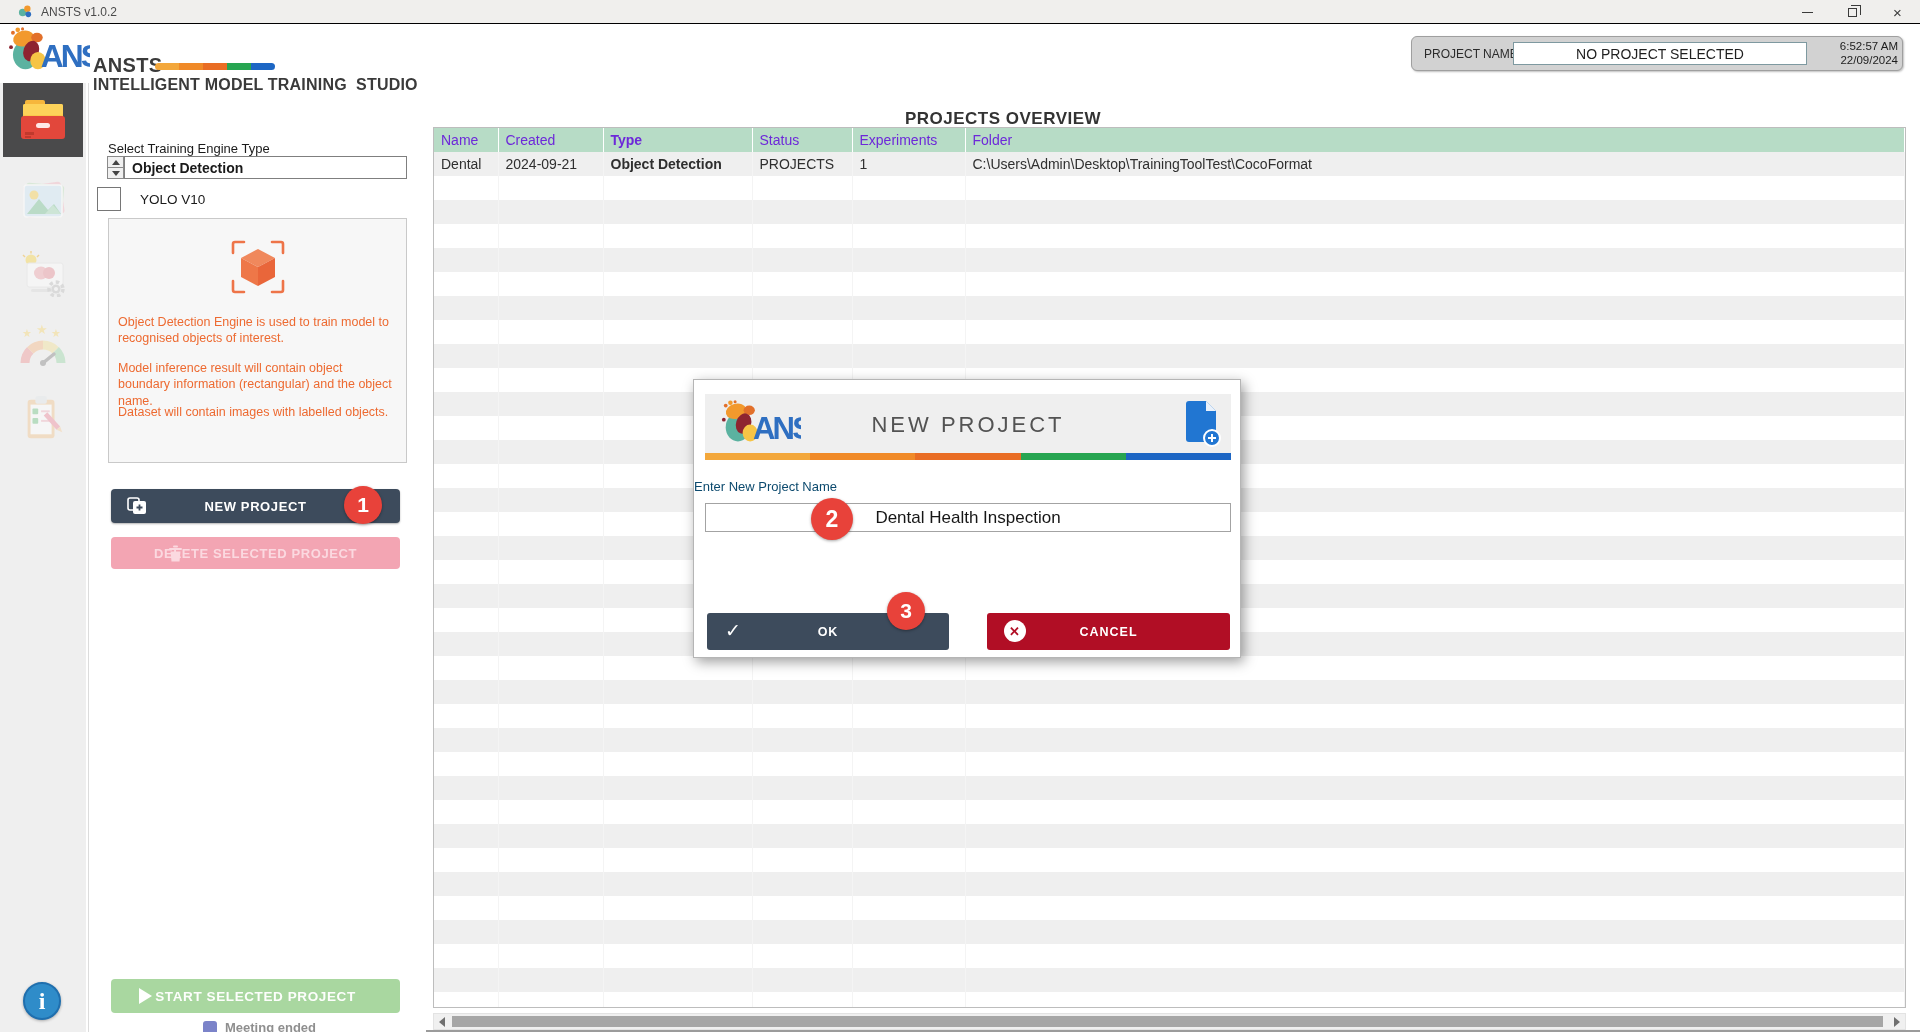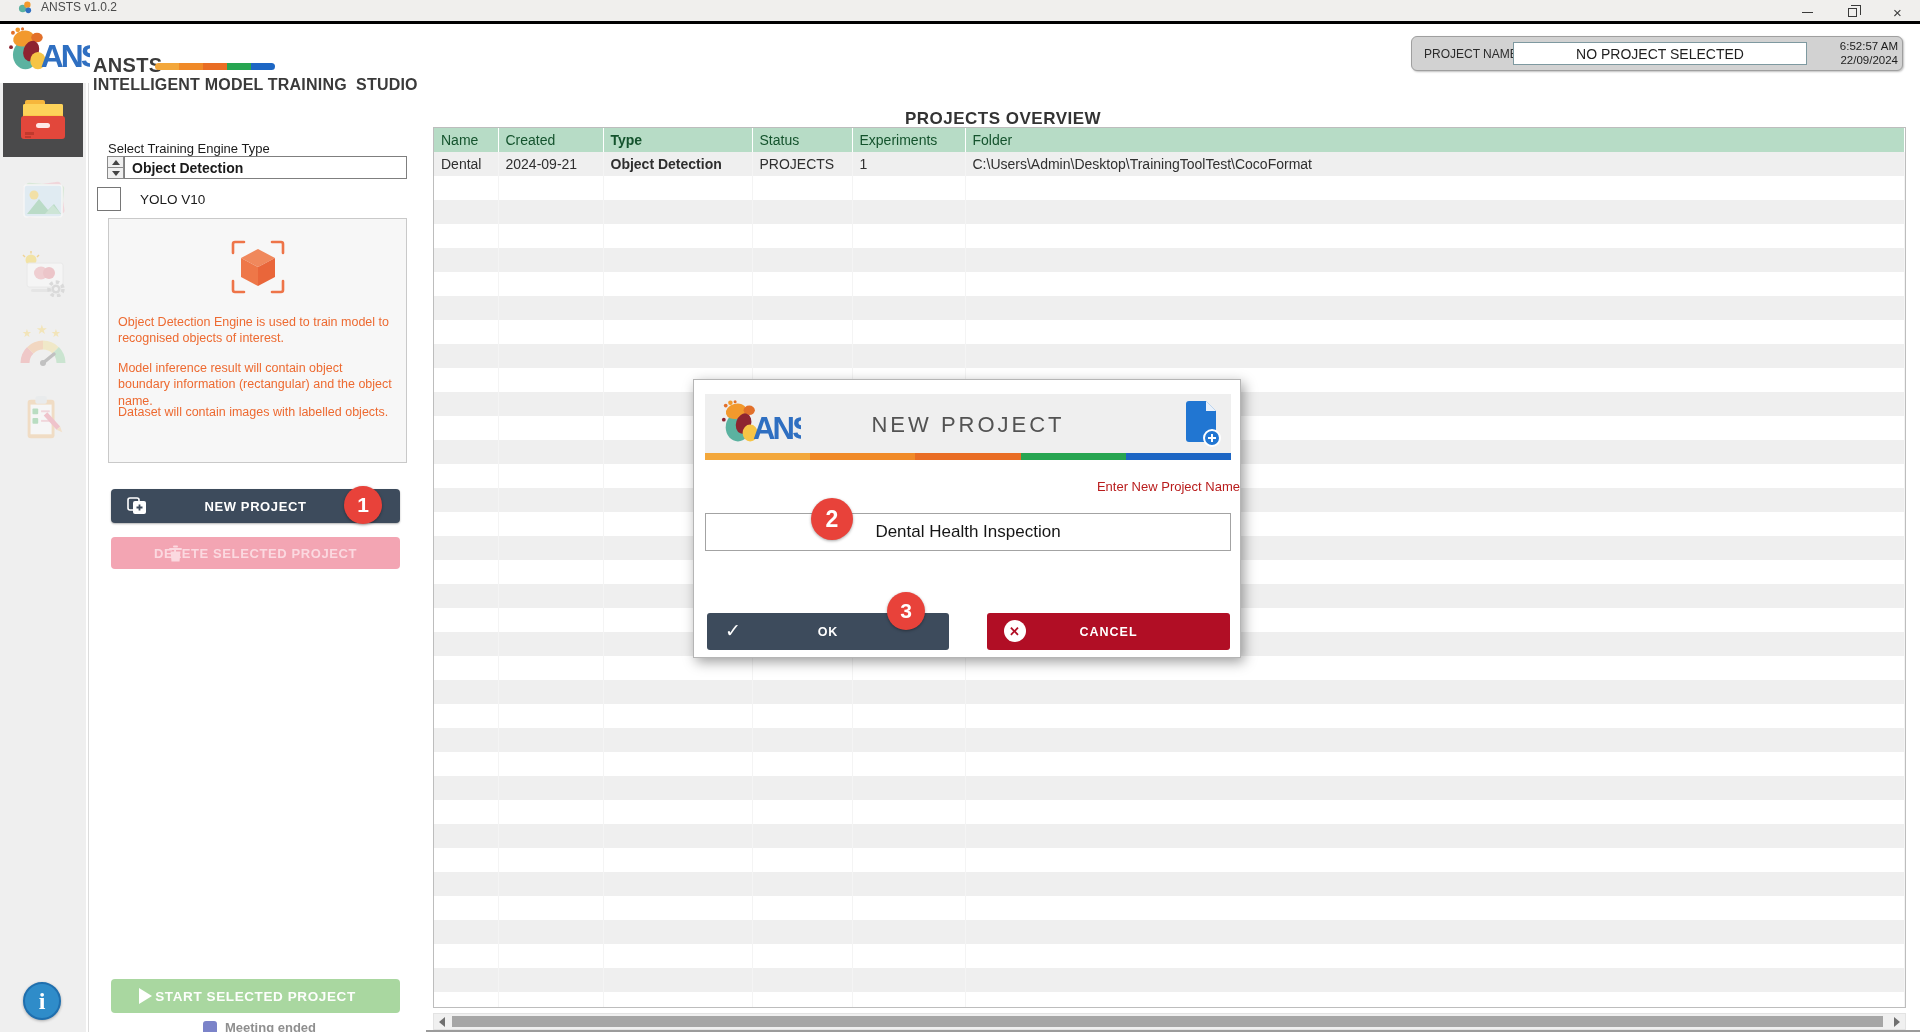--- a/index.html
+++ b/index.html
@@ -1,21 +1,21 @@
 <!DOCTYPE html>
 <html style="--table_header_bg: #b7dcc6; --row_stripe: #efefef; --dark_button_bg: #3d4b5c; --delete_button_bg: #f3a5b3; --delete_button_text: #fbd9e0; --start_button_bg: #a9d7a0; --cancel_button_bg: #b10e25; --badge_bg: #e8423a; --info_text: #ed6a31; --cube_orange: #ee7448; --doc_icon_blue: #2176d2; --info_circle_bg: #2f8cc9; --logo_letter_blue: #2f6fc1;"><head>
 <meta charset="utf-8">
 <style>
   * { box-sizing: border-box; margin: 0; padding: 0; }
   html,body { width:1920px; height:1032px; overflow:hidden; }
   body { font-family:"Liberation Sans", sans-serif; background:#fff; position:relative; }
   .abs { position:absolute; }
 
   
-  #titlebar { left:0; top:0; width:1920px; height:24px; background:#f0efed; border-bottom:3px solid #000000; display:flex; align-items:flex-start; }
+  #titlebar { left:0; top:0; width:1920px; height:24px; background:#f0efed; border-bottom:1px solid #000000; display:flex; align-items:center; }
   #titlebar .app-ico { margin-left:18px; width:15px; height:15px; }
   #titlebar .t-title { margin-left:8px; font-size:12px; color:#4a4a4a; }
   .win-controls { position:absolute; right:0; top:0; height:24px; display:flex; }
   .win-btn { width:45px; height:24px; display:flex; align-items:center; justify-content:center; color:#3a3a3a; cursor:default; }
   .glyph-min { width:11px; height:1px; background:#3a3a3a; display:block; }
   .glyph-restore { width:9px; height:9px; border:1px solid #3a3a3a; position:relative; display:block; background:#f0efed; }
   .glyph-restore:before { content:""; position:absolute; left:2px; top:-4px; width:9px; height:9px; border:1px solid #3a3a3a; border-left:none; border-bottom:none; }
   .glyph-close { font-size:15px; line-height:1; }
 
   
@@ -64,21 +64,21 @@
   #btn-new .ic { position:absolute; left:16px; top:8px; }
   #btn-delete { top:537px; height:32px; background:var(--delete_button_bg); color:var(--delete_button_text); font-size:13px; }
   #btn-delete .ic { position:absolute; left:57px; top:8px; }
   #btn-start { top:979px; height:34px; background:var(--start_button_bg); color:#fdfefc; font-size:13.5px; }
   #btn-start .ic { position:absolute; left:28px; top:9px; width:0; height:0; border-top:8px solid transparent; border-bottom:8px solid transparent; border-left:13px solid #fff; }
 
   
   #table-wrap { left:433px; top:127px; width:1473px; height:881px; border:1px solid #bdbdbd; overflow:hidden; background:#fff; }
   table.ptable { border-collapse:collapse; table-layout:fixed; width:100%; }
   .ptable th, .ptable td { height:24px; padding:0 4px 0 7px; font-size:14px; text-align:left; white-space:nowrap; overflow:hidden; font-weight:400; }
-  .ptable th { background:var(--table_header_bg); color:#14532d; border-right:1px solid rgba(255,255,255,.85);margin-top:36px; }
+  .ptable th { background:var(--table_header_bg); color:#6d28d9; border-right:1px solid rgba(255,255,255,.85);margin-top:36px; }
   .ptable td { color:#2f2f2f; border-right:1px solid rgba(110,110,110,.08); }
   .ptable th:nth-child(1), .ptable td:nth-child(1){ width:64px; }
   .ptable th:nth-child(2), .ptable td:nth-child(2){ width:105px; }
   .ptable th:nth-child(3), .ptable td:nth-child(3){ width:149px;font-weight:bold; }
   .ptable th:nth-child(4), .ptable td:nth-child(4){ width:100px; }
   .ptable th:nth-child(5), .ptable td:nth-child(5){ width:113px; }
   .ptable tbody tr:nth-child(odd){ background:var(--row_stripe); }
 
   
   #hscroll { left:433px; top:1013px; width:1473px; height:17px; background:#f0f0f0; border:1px solid #e3e3e3; display:flex; align-items:center; }
@@ -88,22 +88,22 @@
   #hscroll .thumb { height:11px; background:#a6a6a6; flex:1; margin:0 6px 0 2px; }
   #bottom-edge { left:426px; top:1030px; width:1494px; height:2px; background:#9b9b9b; }
 
   
   #dialog { left:693px; top:379px; width:548px; height:279px; background:#fff; border:1px solid #b5b5b5; box-shadow:3px 4px 12px rgba(0,0,0,.38); z-index:50; }
   #dlg-header { position:absolute; left:11px; top:14px; width:526px; height:59px; background:#efefef; }
   #dlg-title { position:absolute; left:0; top:18px; width:100%; text-align:center; font-size:22px; color:#535353; letter-spacing:3px; }
   #dlg-logo { position:absolute; left:16px; top:5px; }
   #dlg-doc { position:absolute; right:10px; top:6px; }
   #dlg-bar { position:absolute; left:11px; top:73px; width:526px; height:7px; }
-  #dlg-prompt { position:absolute; left:0; top:99px; width:100%; text-align:right; font-size:13px; color:#b91c1c; }
-  #dlg-input { position:absolute; left:11px; top:133px; width:526px; height:38px; background:#fff; border:1px solid #a3a3a3; display:flex; align-items:center; justify-content:center; font-size:17px; color:#161616; }
+  #dlg-prompt { position:absolute; left:0; top:99px; width:100%; text-align:left; font-size:13px; color:#0c4a6e; }
+  #dlg-input { position:absolute; left:11px; top:123px; width:526px; height:29px; background:#fff; border:1px solid #a3a3a3; display:flex; align-items:center; justify-content:center; font-size:17px; color:#161616; }
   .dlg-btn { position:absolute; top:233px; height:37px; border-radius:3px; display:flex; align-items:center; justify-content:center; color:#fff; font-size:12.5px; font-weight:bold; letter-spacing:1px; }
   #dlg-ok { left:13px; width:242px; background:var(--dark_button_bg); }
   #dlg-ok .ic { position:absolute; left:18px; top:6px; font-size:19px; font-weight:bold; font-family:"DejaVu Sans", sans-serif; }
   #dlg-cancel { left:293px; width:243px; background:var(--cancel_button_bg); }
   #dlg-cancel .ic { position:absolute; left:17px; top:7px; width:22px; height:22px; border-radius:50%; background:#fff; color:var(--cancel_button_bg); display:flex; align-items:center; justify-content:center; font-size:13px; font-weight:bold; }
 
   
   .badge { position:absolute; border-radius:50%; background:var(--badge_bg); color:#fff; display:flex; align-items:center; justify-content:center; font-weight:bold; z-index:60; box-shadow:0 1px 3px rgba(0,0,0,.35); }
   #badge-1 { left:344px; top:486px; width:38px; height:38px; font-size:21px; }
   #badge-2 { left:811px; top:498px; width:42px; height:42px; font-size:23px; }

